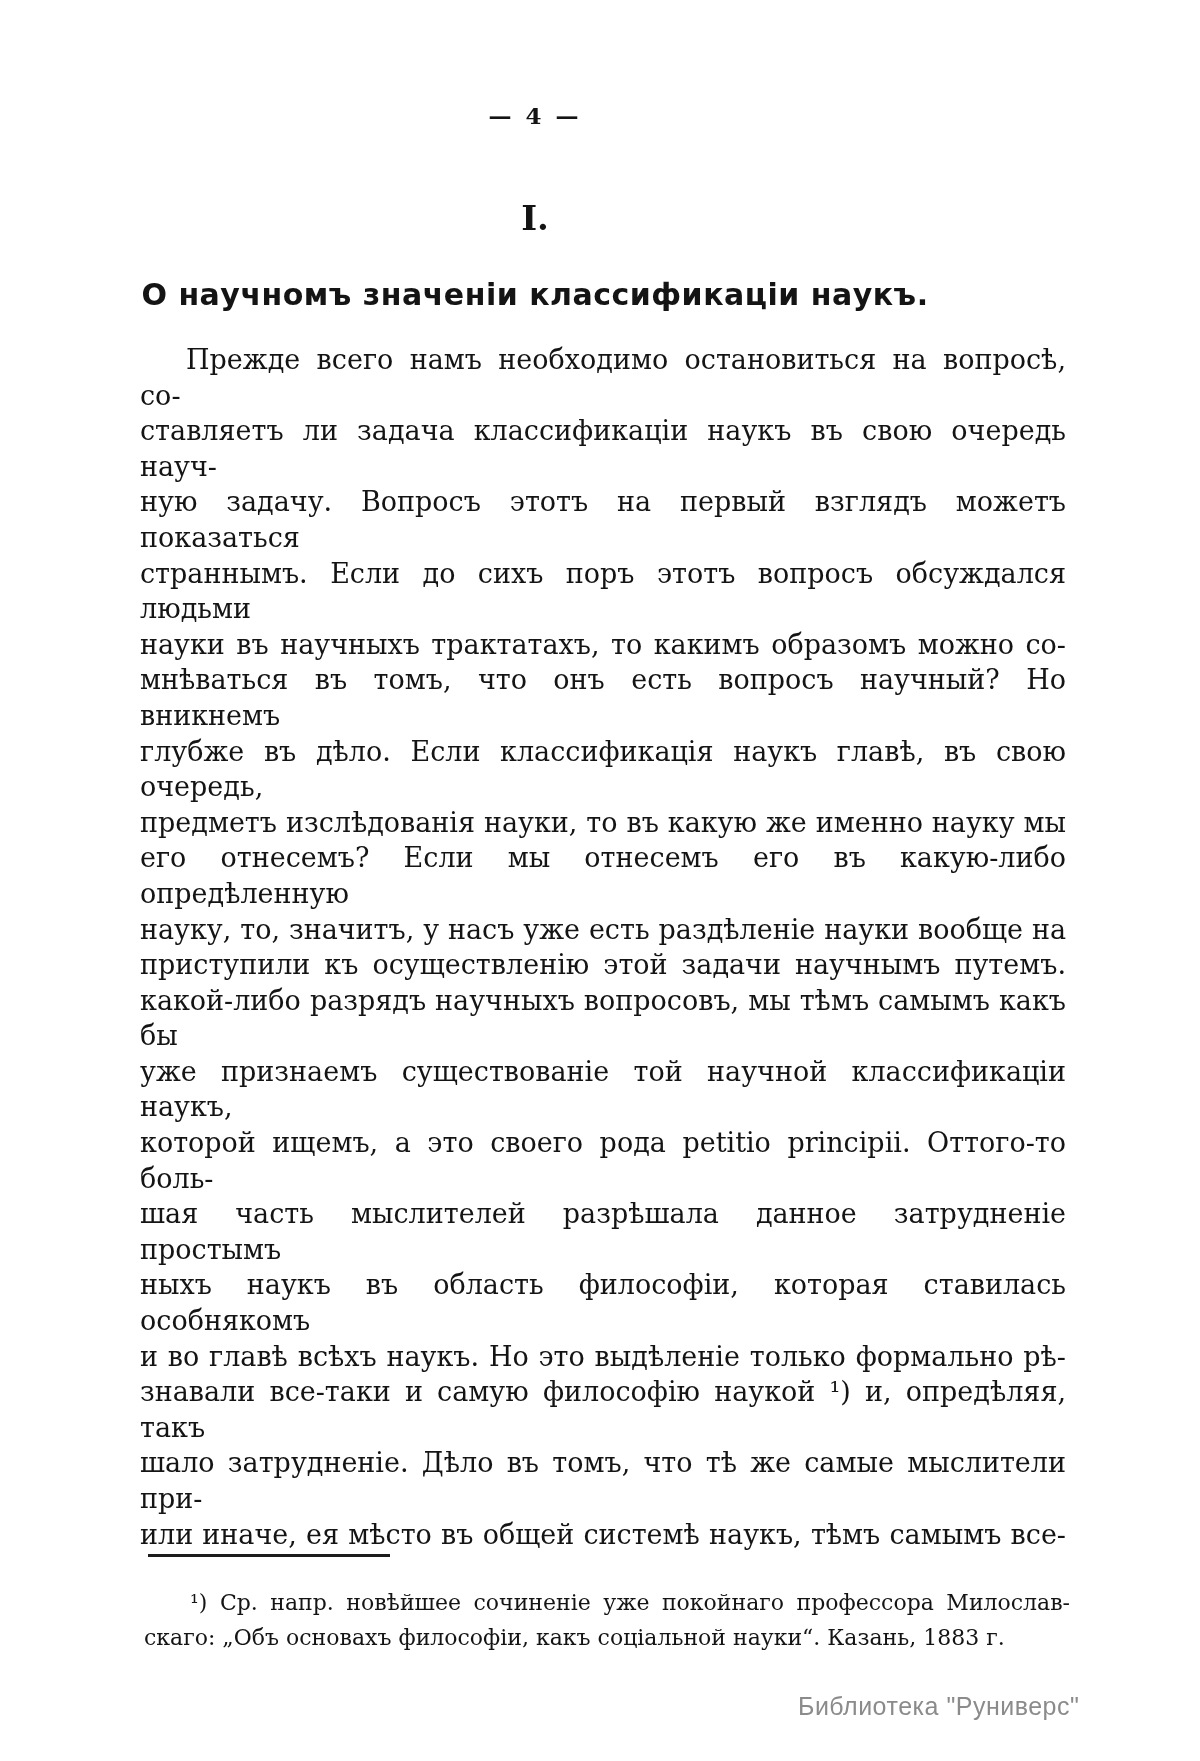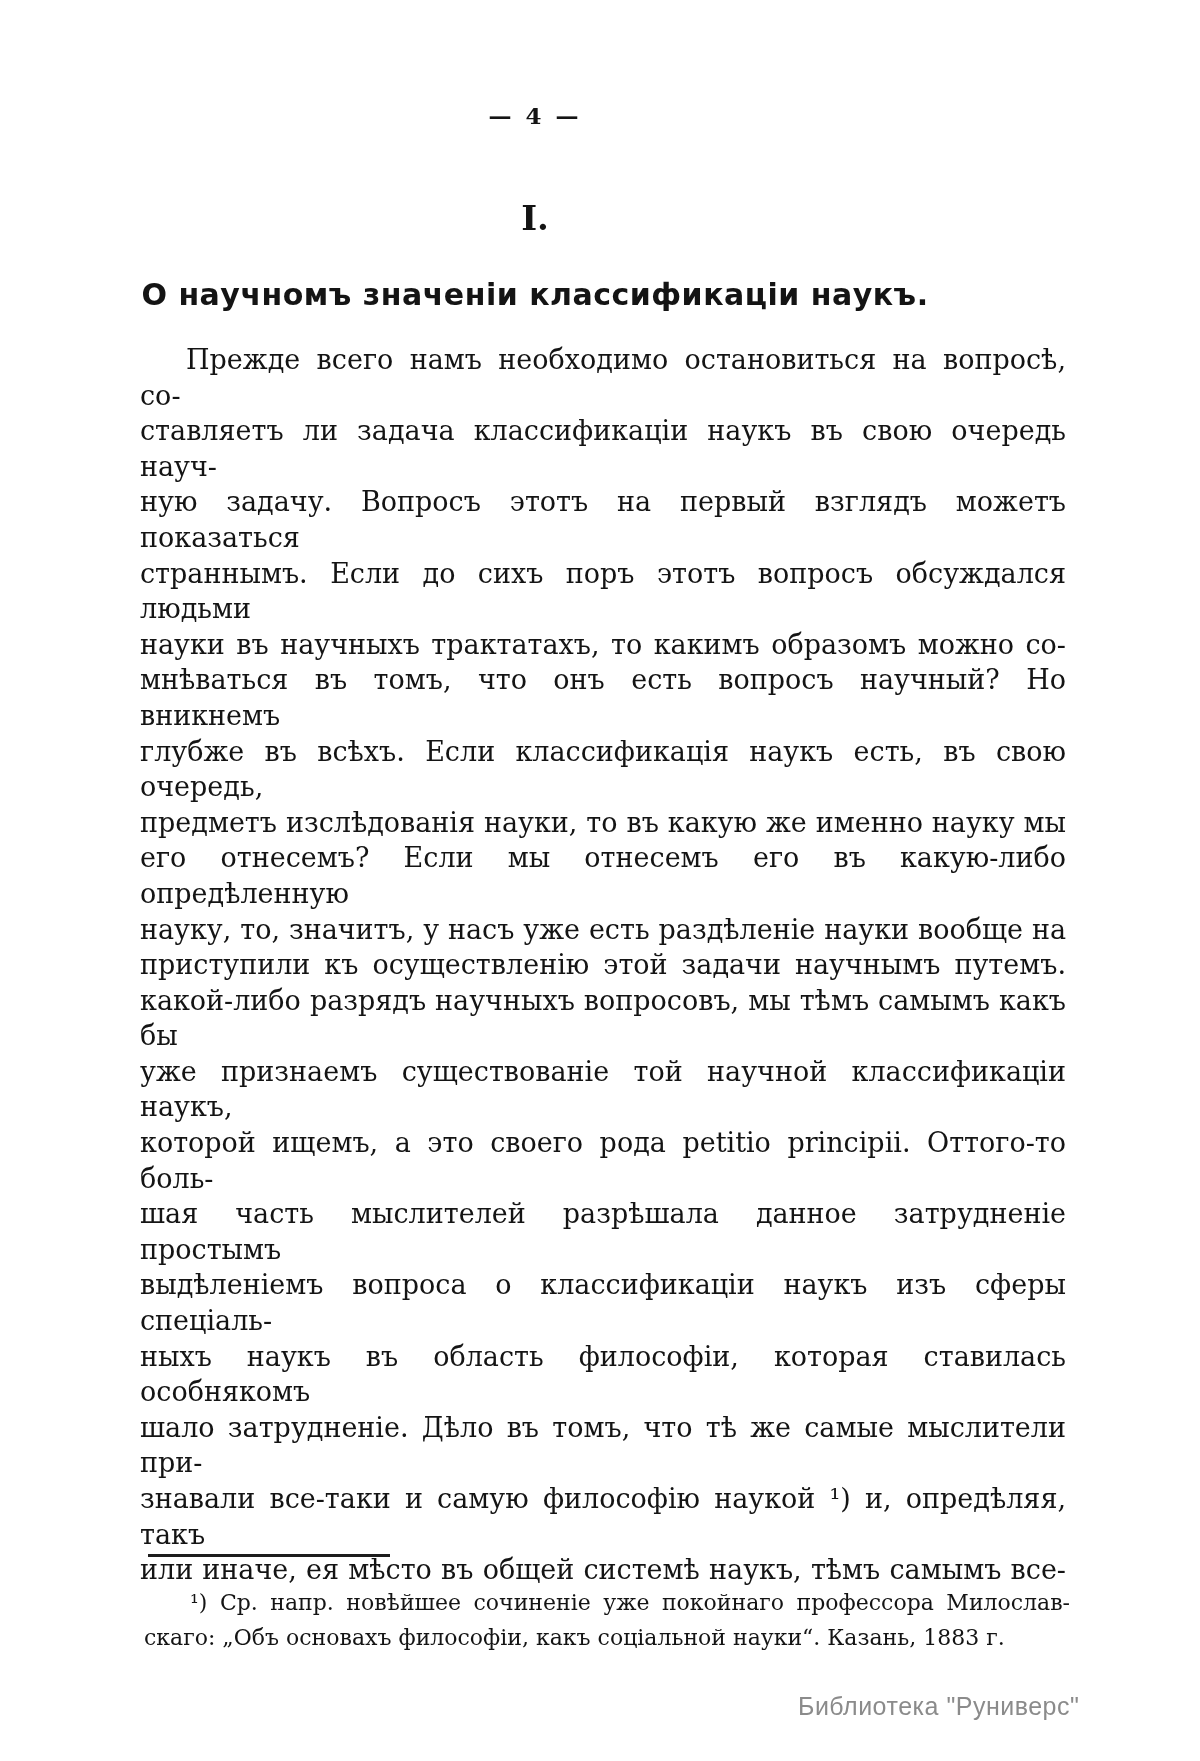--- a/index.html
+++ b/index.html
@@ -85,33 +85,33 @@
 
   <div class="section-title">О научномъ значеніи классификаціи наукъ.</div>
 
   <div class="body-text">
       <div class="tline first">Прежде всего намъ необходимо остановиться на вопросѣ, со-</div>
       <div class="tline">ставляетъ ли задача классификаціи наукъ въ свою очередь науч-</div>
       <div class="tline">ную задачу. Вопросъ этотъ на первый взглядъ можетъ показаться</div>
       <div class="tline">страннымъ. Если до сихъ поръ этотъ вопросъ обсуждался людьми</div>
       <div class="tline">науки въ научныхъ трактатахъ, то какимъ образомъ можно со-</div>
       <div class="tline">мнѣваться въ томъ, что онъ есть вопросъ научный? Но вникнемъ</div>
-      <div class="tline">глубже въ всѣхъ. Если классификація наукъ есть, въ свою очередь,</div>
+      <div class="tline">глубже въ дѣло. Если классификація наукъ главѣ, въ свою очередь,</div>
       <div class="tline">предметъ изслѣдованія науки, то въ какую же именно науку мы</div>
       <div class="tline">его отнесемъ? Если мы отнесемъ его въ какую-либо опредѣленную</div>
       <div class="tline">науку, то, значитъ, у насъ уже есть раздѣленіе науки вообще на</div>
       <div class="tline">приступили къ осуществленію этой задачи научнымъ путемъ.</div>
       <div class="tline">какой-либо разрядъ научныхъ вопросовъ, мы тѣмъ самымъ какъ бы</div>
       <div class="tline">уже признаемъ существованіе той научной классификаціи наукъ,</div>
       <div class="tline">которой ищемъ, а это своего рода petitio principii. Оттого-то боль-</div>
       <div class="tline">шая часть мыслителей разрѣшала данное затрудненіе простымъ</div>
-      <div class="tline">выдѣленіемъ вопроса о классификаціи наукъ изъ сферы спеціаль-</div>
       <div class="tline">ныхъ наукъ въ область философіи, которая ставилась особнякомъ</div>
+      <div class="tline">и во главѣ всѣхъ наукъ. Но это выдѣленіе только формально рѣ-</div>
+      <div class="tline">знавали все-таки и самую философію наукой ¹) и, опредѣляя, такъ</div>
       <div class="tline">шало затрудненіе. Дѣло въ томъ, что тѣ же самые мыслители при-</div>
-      <div class="tline">знавали все-таки и самую философію наукой ¹) и, опредѣляя, такъ</div>
       <div class="tline">или иначе, ея мѣсто въ общей системѣ наукъ, тѣмъ самымъ все-</div>
     </div>
 
   <div class="footnote-rule"></div>
 
   <div class="footnote">
       <div class="tline first">¹) Ср. напр. новѣйшее сочиненіе уже покойнаго профессора Милослав-</div>
       <div class="tline">скаго: „Объ основахъ философіи, какъ соціальной науки“. Казань, 1883 г.</div>
     </div>
 

